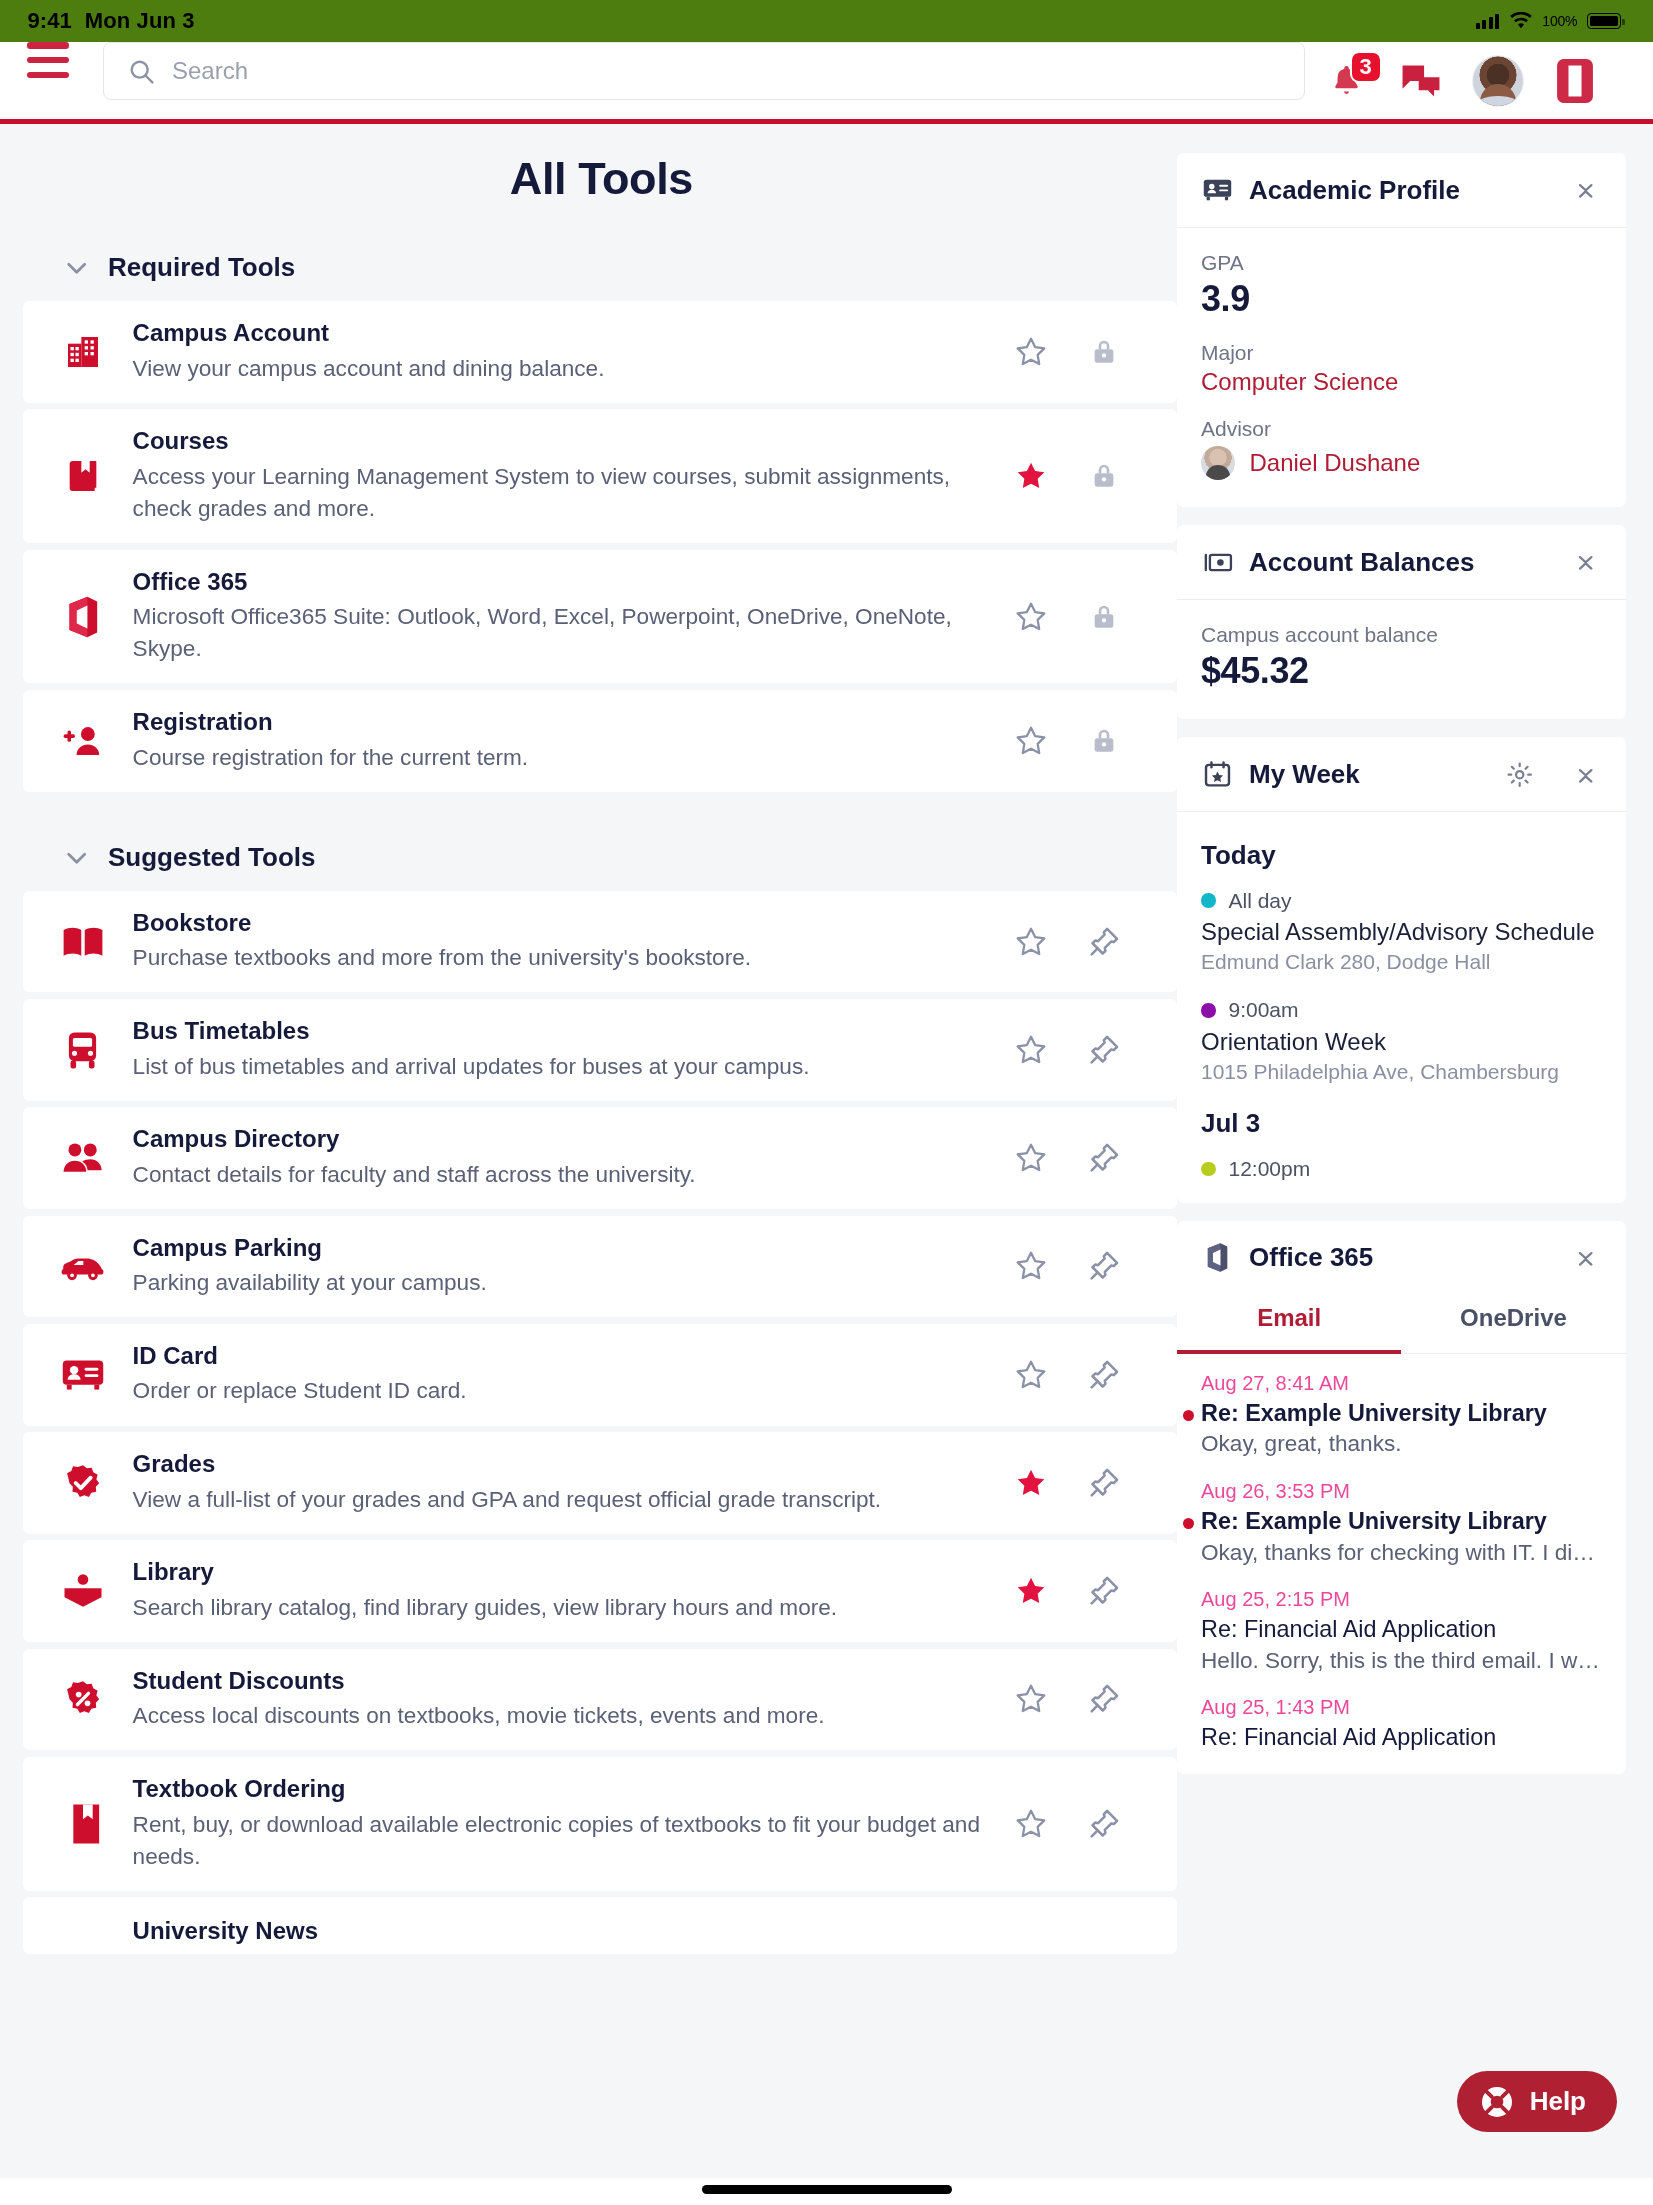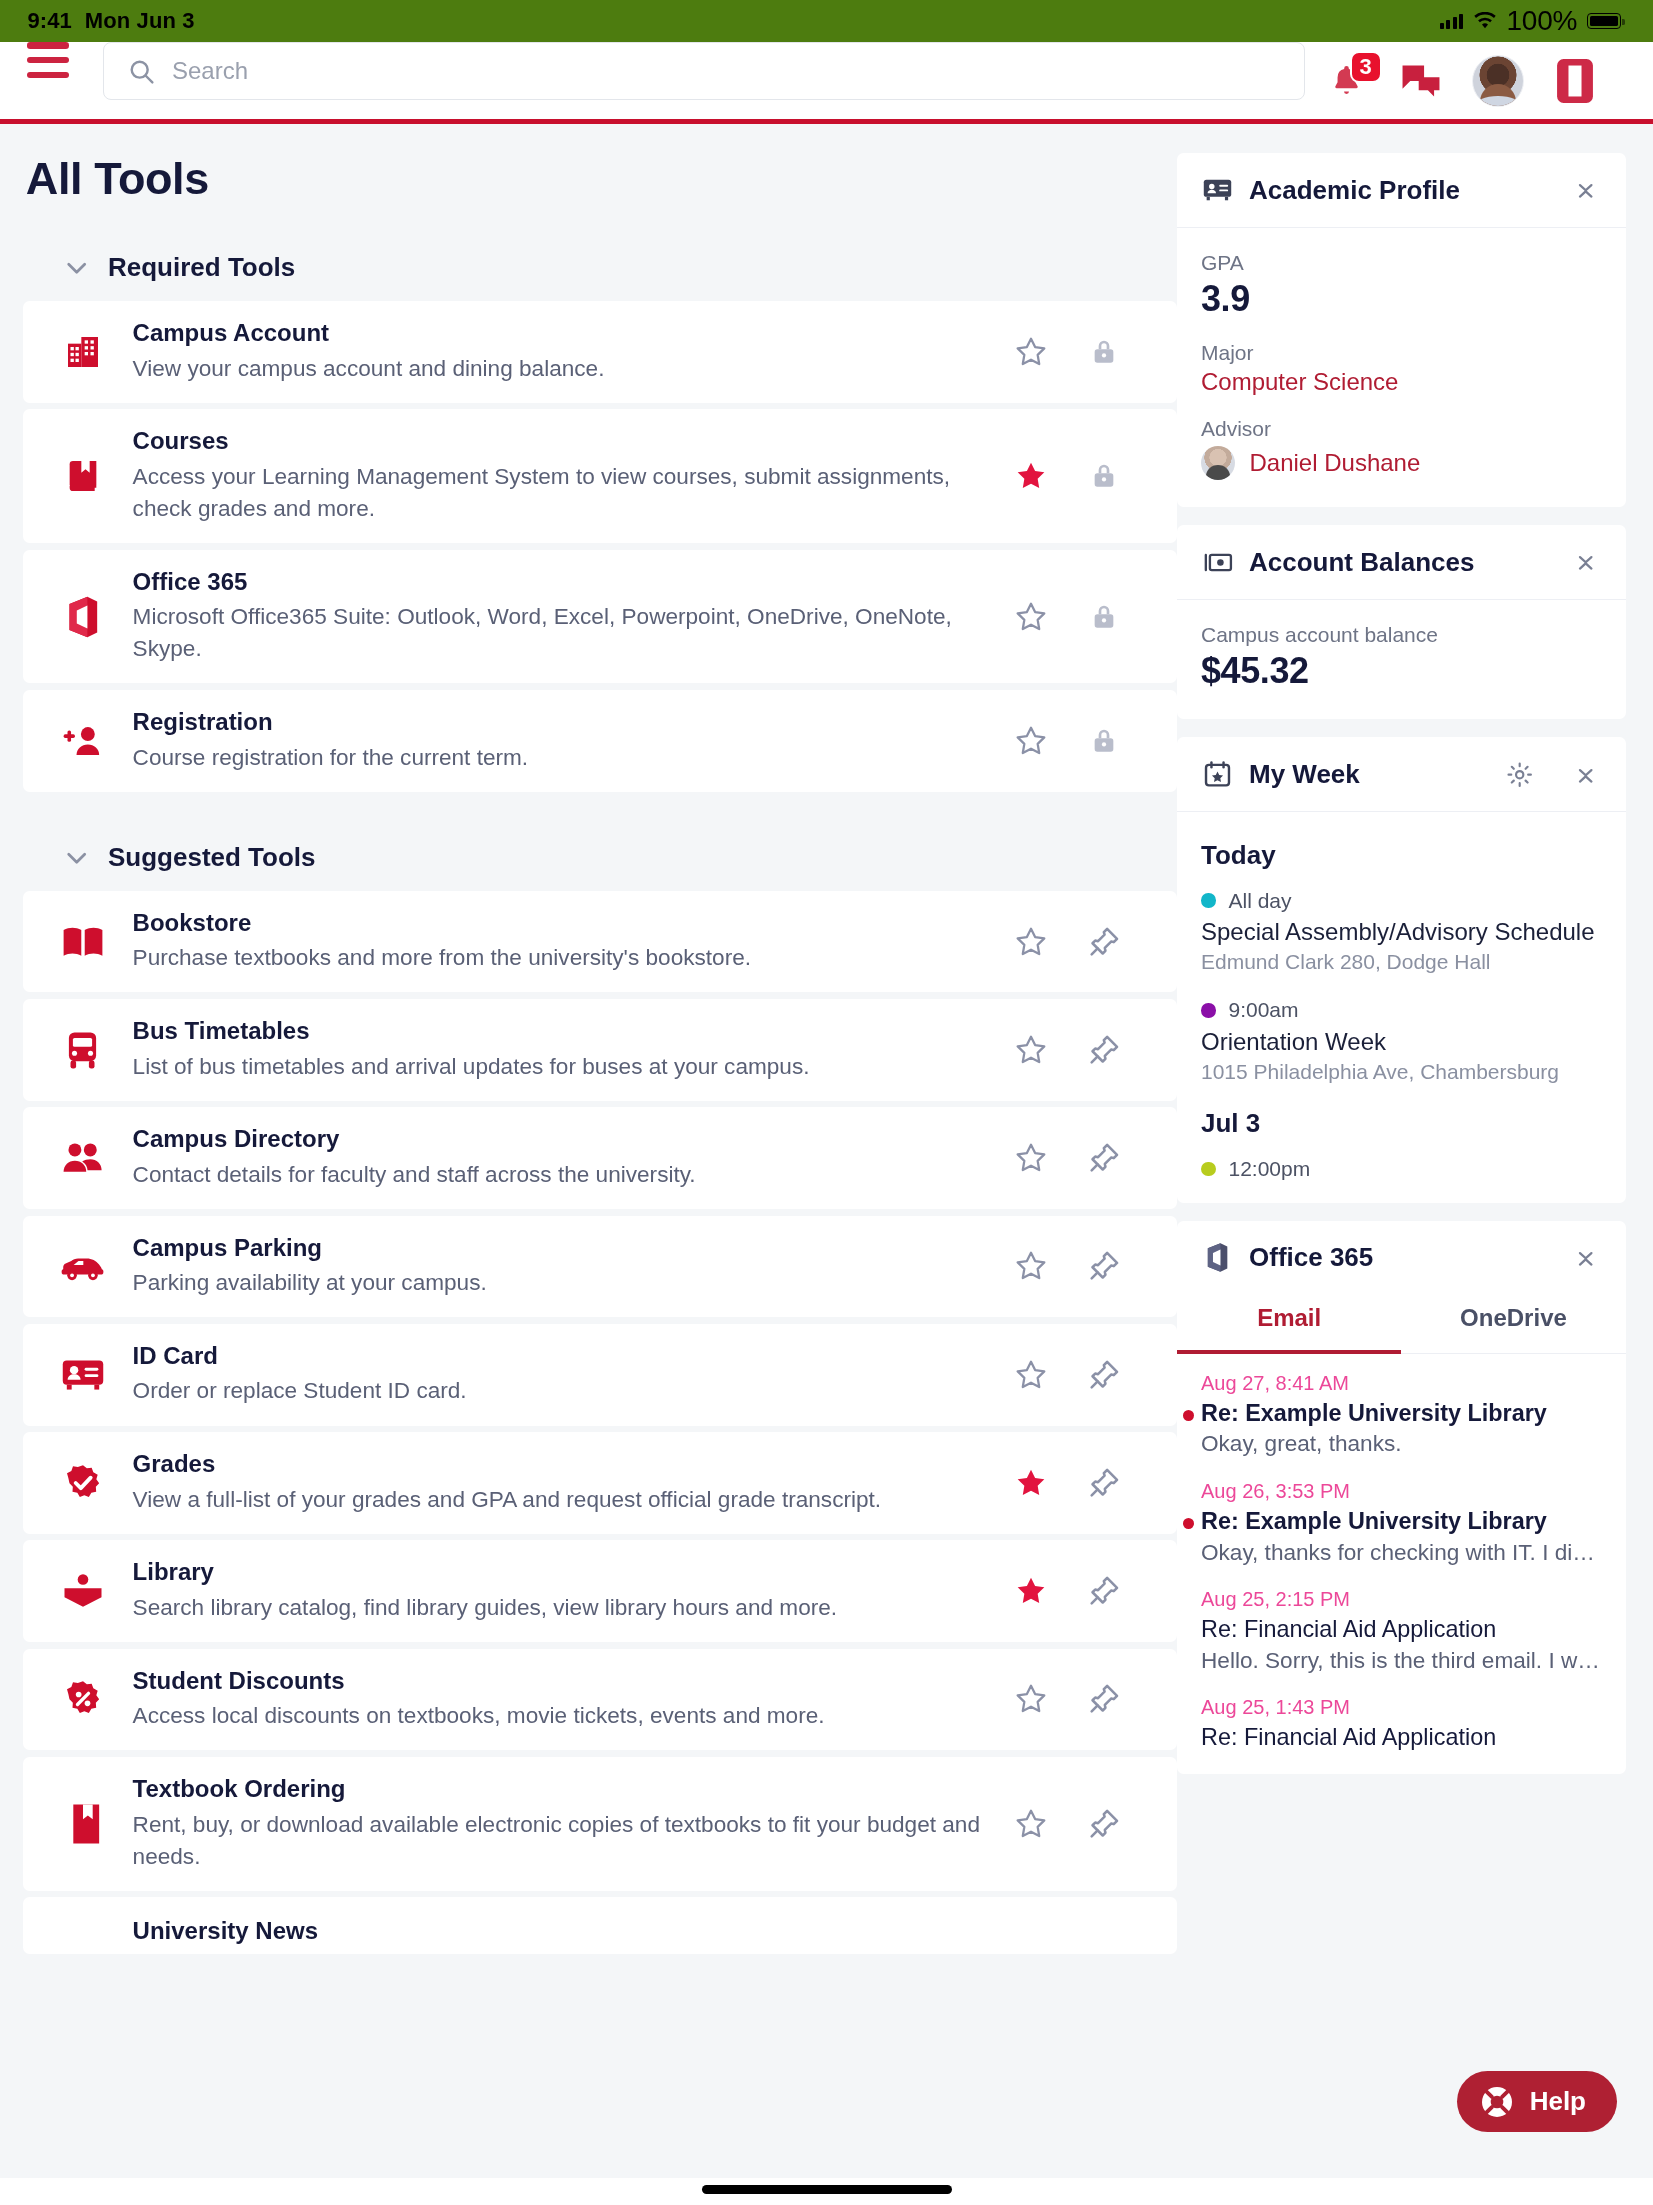--- a/index.html
+++ b/index.html
@@ -13,21 +13,21 @@
 
   
   .statusbar {
     height: 42px; background:#4d7c0f;
     display:flex; align-items:center; justify-content:space-between;
     padding: 0 32px 0 27.4px;
     text-align: right;
   }
   .sb-left { display:flex; align-items:center; gap:13px; font-size:22px; font-weight:600; color:#000; letter-spacing:0.1px;}
   .sb-right { display:flex; align-items:center; gap:9.7px; }
-  .sb-pct { font-size:28px; font-weight:500; color:#000; letter-spacing:-0.2px;}
+  .sb-pct { font-size:14px; font-weight:500; color:#000; letter-spacing:-0.2px;}
   .bars { display:flex; align-items:flex-end; gap:2.4px; height:16px; }
   .bars i { display:block; width:4px; background:#000; border-radius:0.8px; }
   .bars i:nth-child(1){height:5.7px}
   .bars i:nth-child(2){height:9px}
   .bars i:nth-child(3){height:12px}
   .bars i:nth-child(4){height:15.3px}
   .battery { width:34px; height:16px; border:1.6px solid #000; border-radius:4px; padding:1.6px; position:relative;}
   .battery::after{content:"";position:absolute;right:-4.8px;top:4.8px;width:2.4px;height:6.5px;background:#000;border-radius:0 1.6px 1.6px 0;opacity:.5}
   .battery > span{display:block;height:100%;width:100%;background:#000;border-radius:1.6px}
 
@@ -73,21 +73,21 @@
   .avatar::before{
     content:""; position:absolute; left:50%; top:80%; transform:translateX(-50%);
     width:47px; height:21px; border-radius:50% 50% 0 0; background:#cfd6e2; z-index:2;
   }
 
   
   .content { display:flex; gap:0; padding: 29px 0 0 0; height: calc(2205px - 42px - 88px); }
   .left { width: 1177px; padding: 0 0 0 22.6px; }
   .right { width: 476px; padding: 0 27.4px 0 0; }
 
-  .page-title { font-size:45px; font-weight:700; color:#15193A; letter-spacing:-0.4px; margin: 0 0 47px 0; padding-left:3.2px;}
+  .page-title { font-size:45px; font-weight:700; color:#15193A; letter-spacing:-0.4px; margin: 0 0 47px 0; padding-left:3.2px;text-align:center;}
 
   .group-head { display:flex; align-items:center; gap:18px; margin: 0 0 18px 0; padding-left: 40px;}
   .chev { width:27.4px; height:27.4px; flex:none; }
   .group-title { font-size:26px; font-weight:700; color:#15193A; }
 
   .tool-card {
     background:#fff; border-radius:6.5px; margin-bottom:6.5px;
     display:flex; align-items:center; padding: 0 22.6px 0 31px;
     min-height:86px; position:relative;
   }

